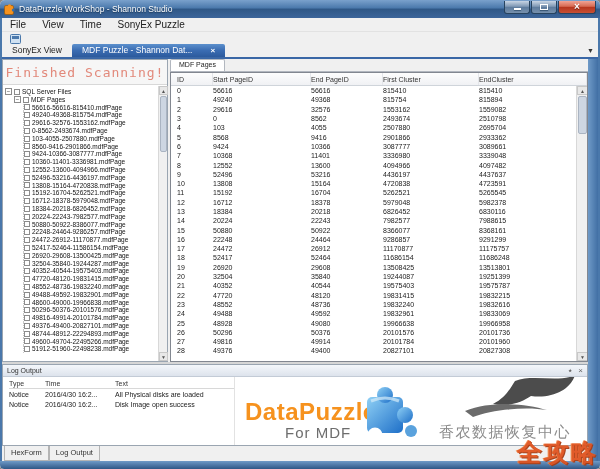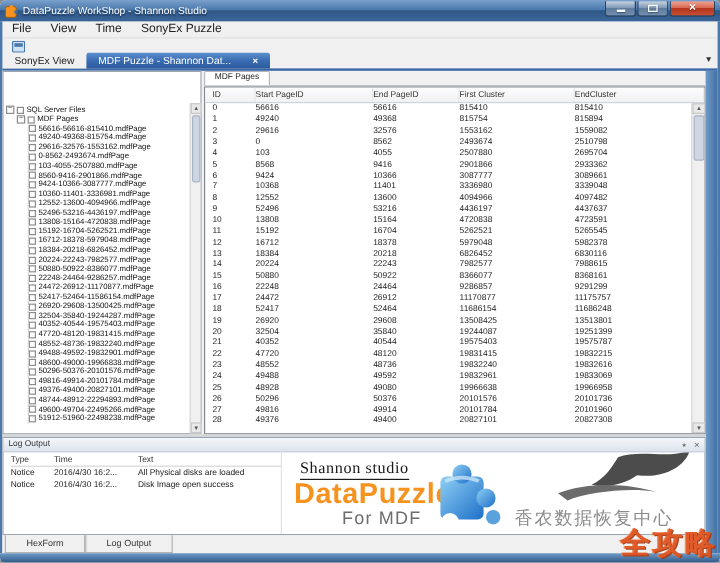--- a/index.html
+++ b/index.html
@@ -103,27 +103,27 @@
   .log-head { color:#333; border-bottom:1px solid #d8d8d8; }
 
   
   .brand { position:absolute; left:238px; top:12px; right:0; bottom:0; overflow:hidden; }
   .studio { position:absolute; left:9px; top:5px; font-family:"Liberation Serif", serif;
     font-size:13.5px; color:#1a1a1a; border-bottom:1.5px solid #1a1a1a; padding-bottom:1px; letter-spacing:0.5px;}
   .product { position:absolute; left:4px; top:21px; font-size:24px; font-weight:bold; color:#f6921e; letter-spacing:0.5px; }
   .subtitle { position:absolute; left:44px; top:47px; font-size:15px; color:#6d6d6d; letter-spacing:1px; }
   .puzzle-svg { position:absolute; left:118px; top:4px; }
   .swoosh-svg { position:absolute; left:222px; top:-4px; }
-  .chinese { position:absolute; left:188px; top:46px; font-size:15px; color:#8c8c8c; letter-spacing:1.5px; }
+  .chinese { position:absolute; left:198px; top:46px; font-size:15px; color:#8c8c8c; letter-spacing:1.5px; }
 
   
   .bottom-tabs { position:absolute; left:2px; top:446px; width:586px; height:15px; background:#f0f0f0;
     display:flex; align-items:stretch; padding-left:2px; }
   .btab { font-size:7.5px; color:#333; border:1px solid #b4b4b4; border-top:none;
-    padding:2px 17px 0; background:#f0f0f0; }
+    padding:2px 6px 0; background:#f0f0f0; }
 
   
   .watermark { position:absolute; right:2px; bottom:0px; font-size:25px; font-weight:bold;
     color:#e0531f; text-shadow:1px 1px 0 #a63c14, -1px 0 0 #f08a4c; letter-spacing:2px; opacity:0.95; }
 </style>
 </head>
 <body>
 
 <div class="window">
 
@@ -168,20 +168,21 @@
       <span class="tab-close">×</span>
     </span>
     <span class="tab-drop">▼</span>
   </div>
 
   <div class="border-left"></div>
   <div class="border-right-thin"></div>
   <div class="border-right-band"></div>
 
   <div class="left-panel">
+    <div class="scan-status">Finished Scanning!</div>
     <div class="tree">
       <div class="tree-row">
         <span class="expander">−</span>
         <span class="cb"></span>
         <span>SQL Server Files</span>
       </div>
       <div class="tree-row indent1">
         <span class="expander">−</span>
         <span class="cb"></span>
         <span>MDF Pages</span>
@@ -573,21 +574,20 @@
           </div>
           <div class="log-row">
             <span>Notice</span>
             <span>2016/4/30 16:2...</span>
             <span>Disk Image open success</span>
           </div>
         </div>
     </div>
 
     <div class="brand">
-      <span class="studio">Shannon studio</span>
       <span class="product">DataPuzzle</span>
       <span class="subtitle">For MDF</span>
       <svg class="puzzle-svg" width="62" height="60" viewBox="0 0 62 60">
         <defs>
           <linearGradient id="pg" x1="0" y1="0" x2="1" y2="1">
             <stop offset="0" stop-color="#8fd0f5"></stop>
               <stop offset="1" stop-color="#1e6fc8"></stop>
           </linearGradient>
         </defs>
         <rect x="8" y="16" width="36" height="36" rx="5" fill="url(#pg)"></rect>

